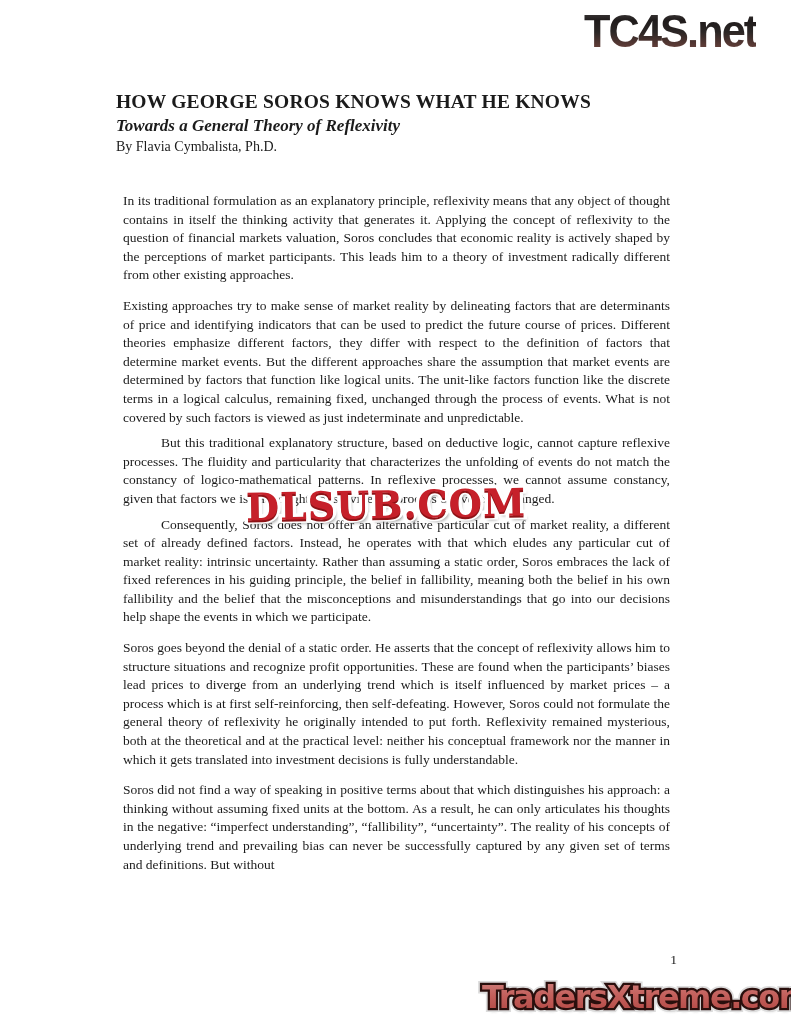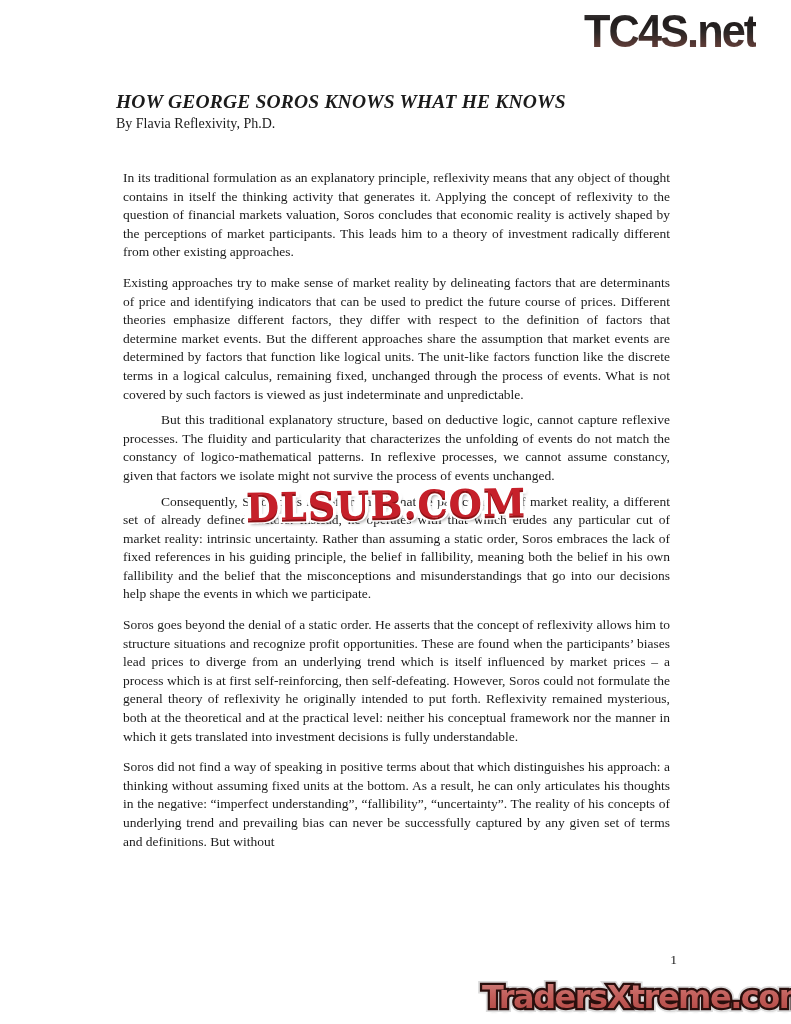--- a/index.html
+++ b/index.html
@@ -46,21 +46,20 @@
     font-size: 13.5px;
     line-height: 18.6px;
   }
   .title {
     font-size: 19.5px;
     font-weight: bold;
     letter-spacing: 0.2px;
     margin: 0 0 2px 0;
     line-height: 23px;
     text-align: left;
-    font-style: italic;
   }
   .subtitle {
     font-size: 17px;
     font-weight: bold;
     font-style: italic;
     margin: 0 0 2px 0;
     line-height: 21px;
     text-align: left;
   }
   .byline {
@@ -147,21 +146,22 @@
 <body>
 
 <div class="page">
 
   <div class="top-logo">
     <span>TC4S.net</span>
   </div>
 
   <div class="content">
     <h1 class="title">HOW GEORGE SOROS KNOWS WHAT HE KNOWS</h1>
-    <div class="byline">By Flavia Reflexivity, Ph.D.</div>
+    <h2 class="subtitle">Towards a General Theory of Reflexivity</h2>
+    <div class="byline">By Flavia Cymbalista, Ph.D.</div>
 
     <p class="para block first">In its traditional formulation as an explanatory principle, reflexivity means that any object of thought contains in itself the thinking activity that generates it. Applying the concept of reflexivity to the question of financial markets valuation, Soros concludes that economic reality is actively shaped by the perceptions of market participants. This leads him to a theory of investment radically different from other existing approaches.</p>
     <p class="para block">Existing approaches try to make sense of market reality by delineating factors that are determinants of price and identifying indicators that can be used to predict the future course of prices. Different theories emphasize different factors, they differ with respect to the definition of factors that determine market events. But the different approaches share the assumption that market events are determined by factors that function like logical units. The unit-like factors function like the discrete terms in a logical calculus, remaining fixed, unchanged through the process of events. What is not covered by such factors is viewed as just indeterminate and unpredictable.</p>
     <p class="para indent">But this traditional explanatory structure, based on deductive logic, cannot capture reflexive processes. The fluidity and particularity that characterizes the unfolding of events do not match the constancy of logico-mathematical patterns. In reflexive processes, we cannot assume constancy, given that factors we isolate might not survive the process of events unchanged.</p>
     <p class="para indent">Consequently, Soros does not offer an alternative particular cut of market reality, a different set of already defined factors. Instead, he operates with that which eludes any particular cut of market reality: intrinsic uncertainty.  Rather than assuming a static order, Soros embraces the lack of fixed references in his guiding principle, the belief in fallibility, meaning both the belief in his own fallibility and the belief that the misconceptions and misunderstandings that go into our decisions help shape the events in which we participate.</p>
     <p class="para block">Soros goes beyond the denial of a static order. He asserts that the concept of reflexivity allows him to structure situations and recognize profit opportunities. These are found when the participants’ biases lead prices to diverge from an underlying trend which is itself influenced by market prices – a process which is at first self-reinforcing, then self-defeating. However, Soros could not formulate the general theory of reflexivity he originally intended to put forth. Reflexivity remained mysterious, both at the theoretical and at the practical level: neither his conceptual framework nor the manner in which it gets translated into investment decisions is fully understandable.</p>
     <p class="para block"><span>Soros did not find a way of speaking in positive terms about that which distinguishes his approach: a thinking without assuming fixed units at the bottom. As a result, he can only articulates his thoughts in the negative: “imperfect understanding”, “fallibility”, “</span><span class="u">un</span><span>certainty”. The reality of his concepts of underlying trend and prevailing bias can never be successfully captured by any given set of terms and definitions. But without</span></p>
   </div>
 
   <div class="watermark">

